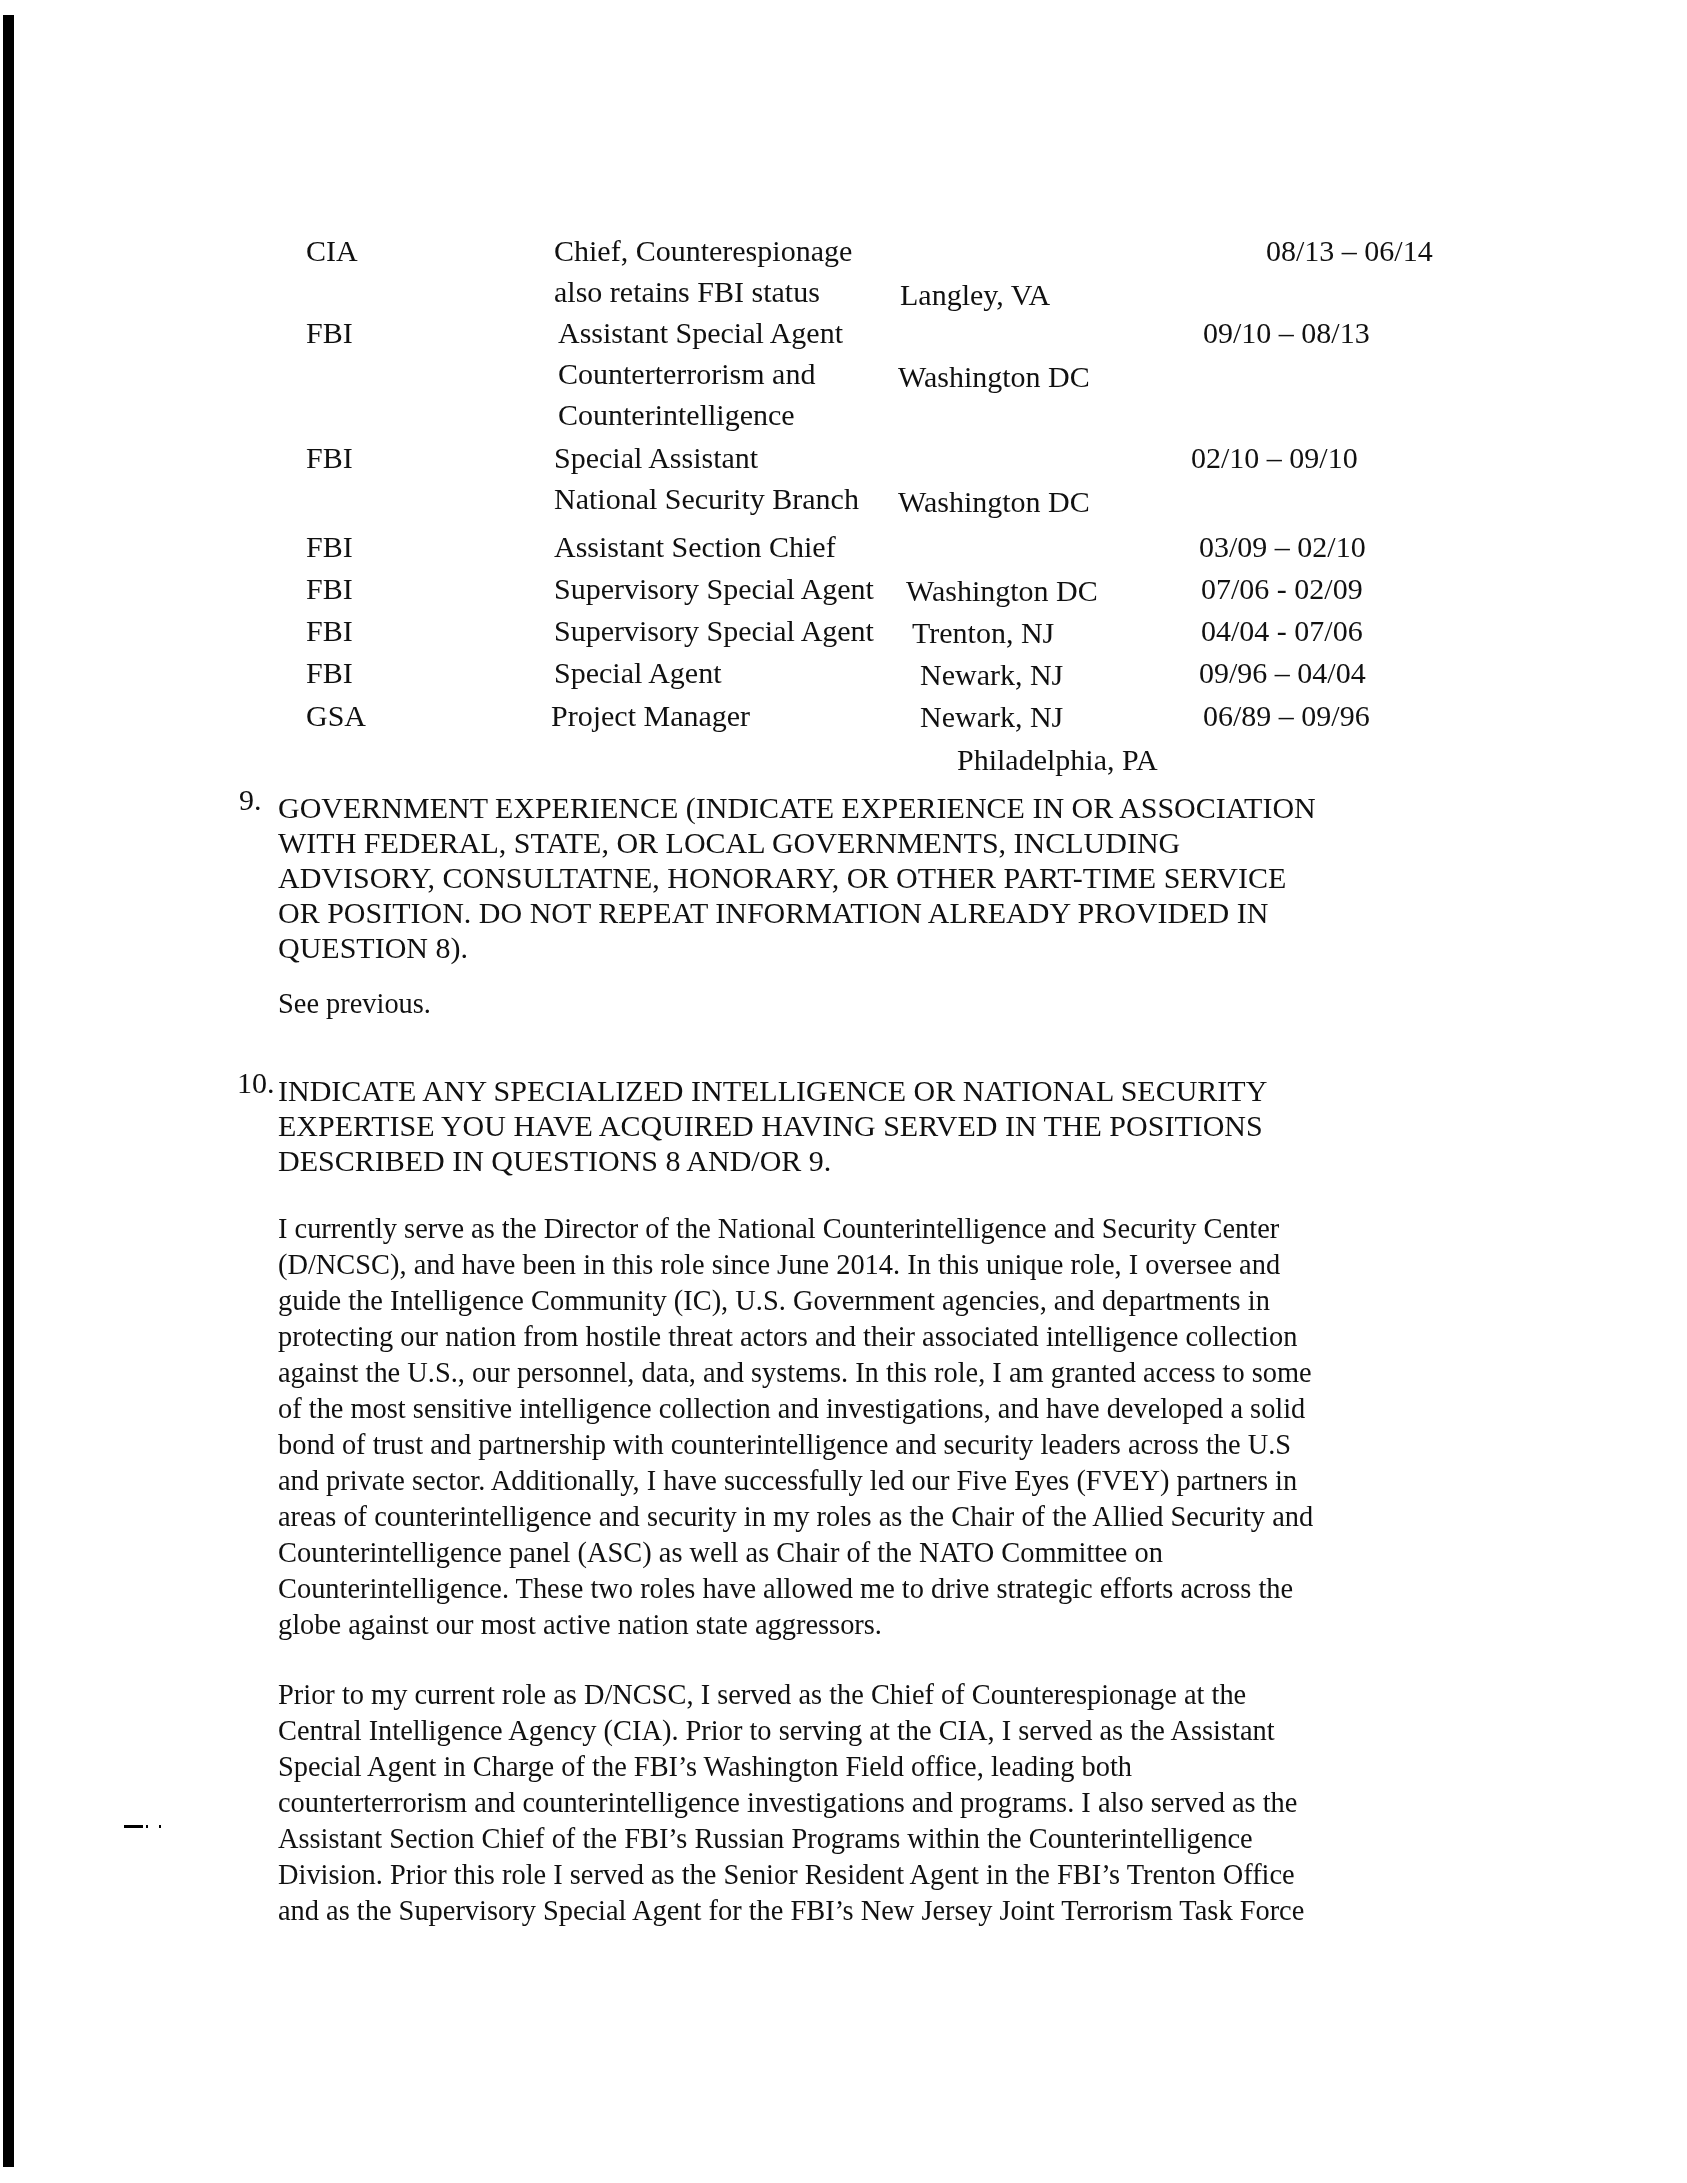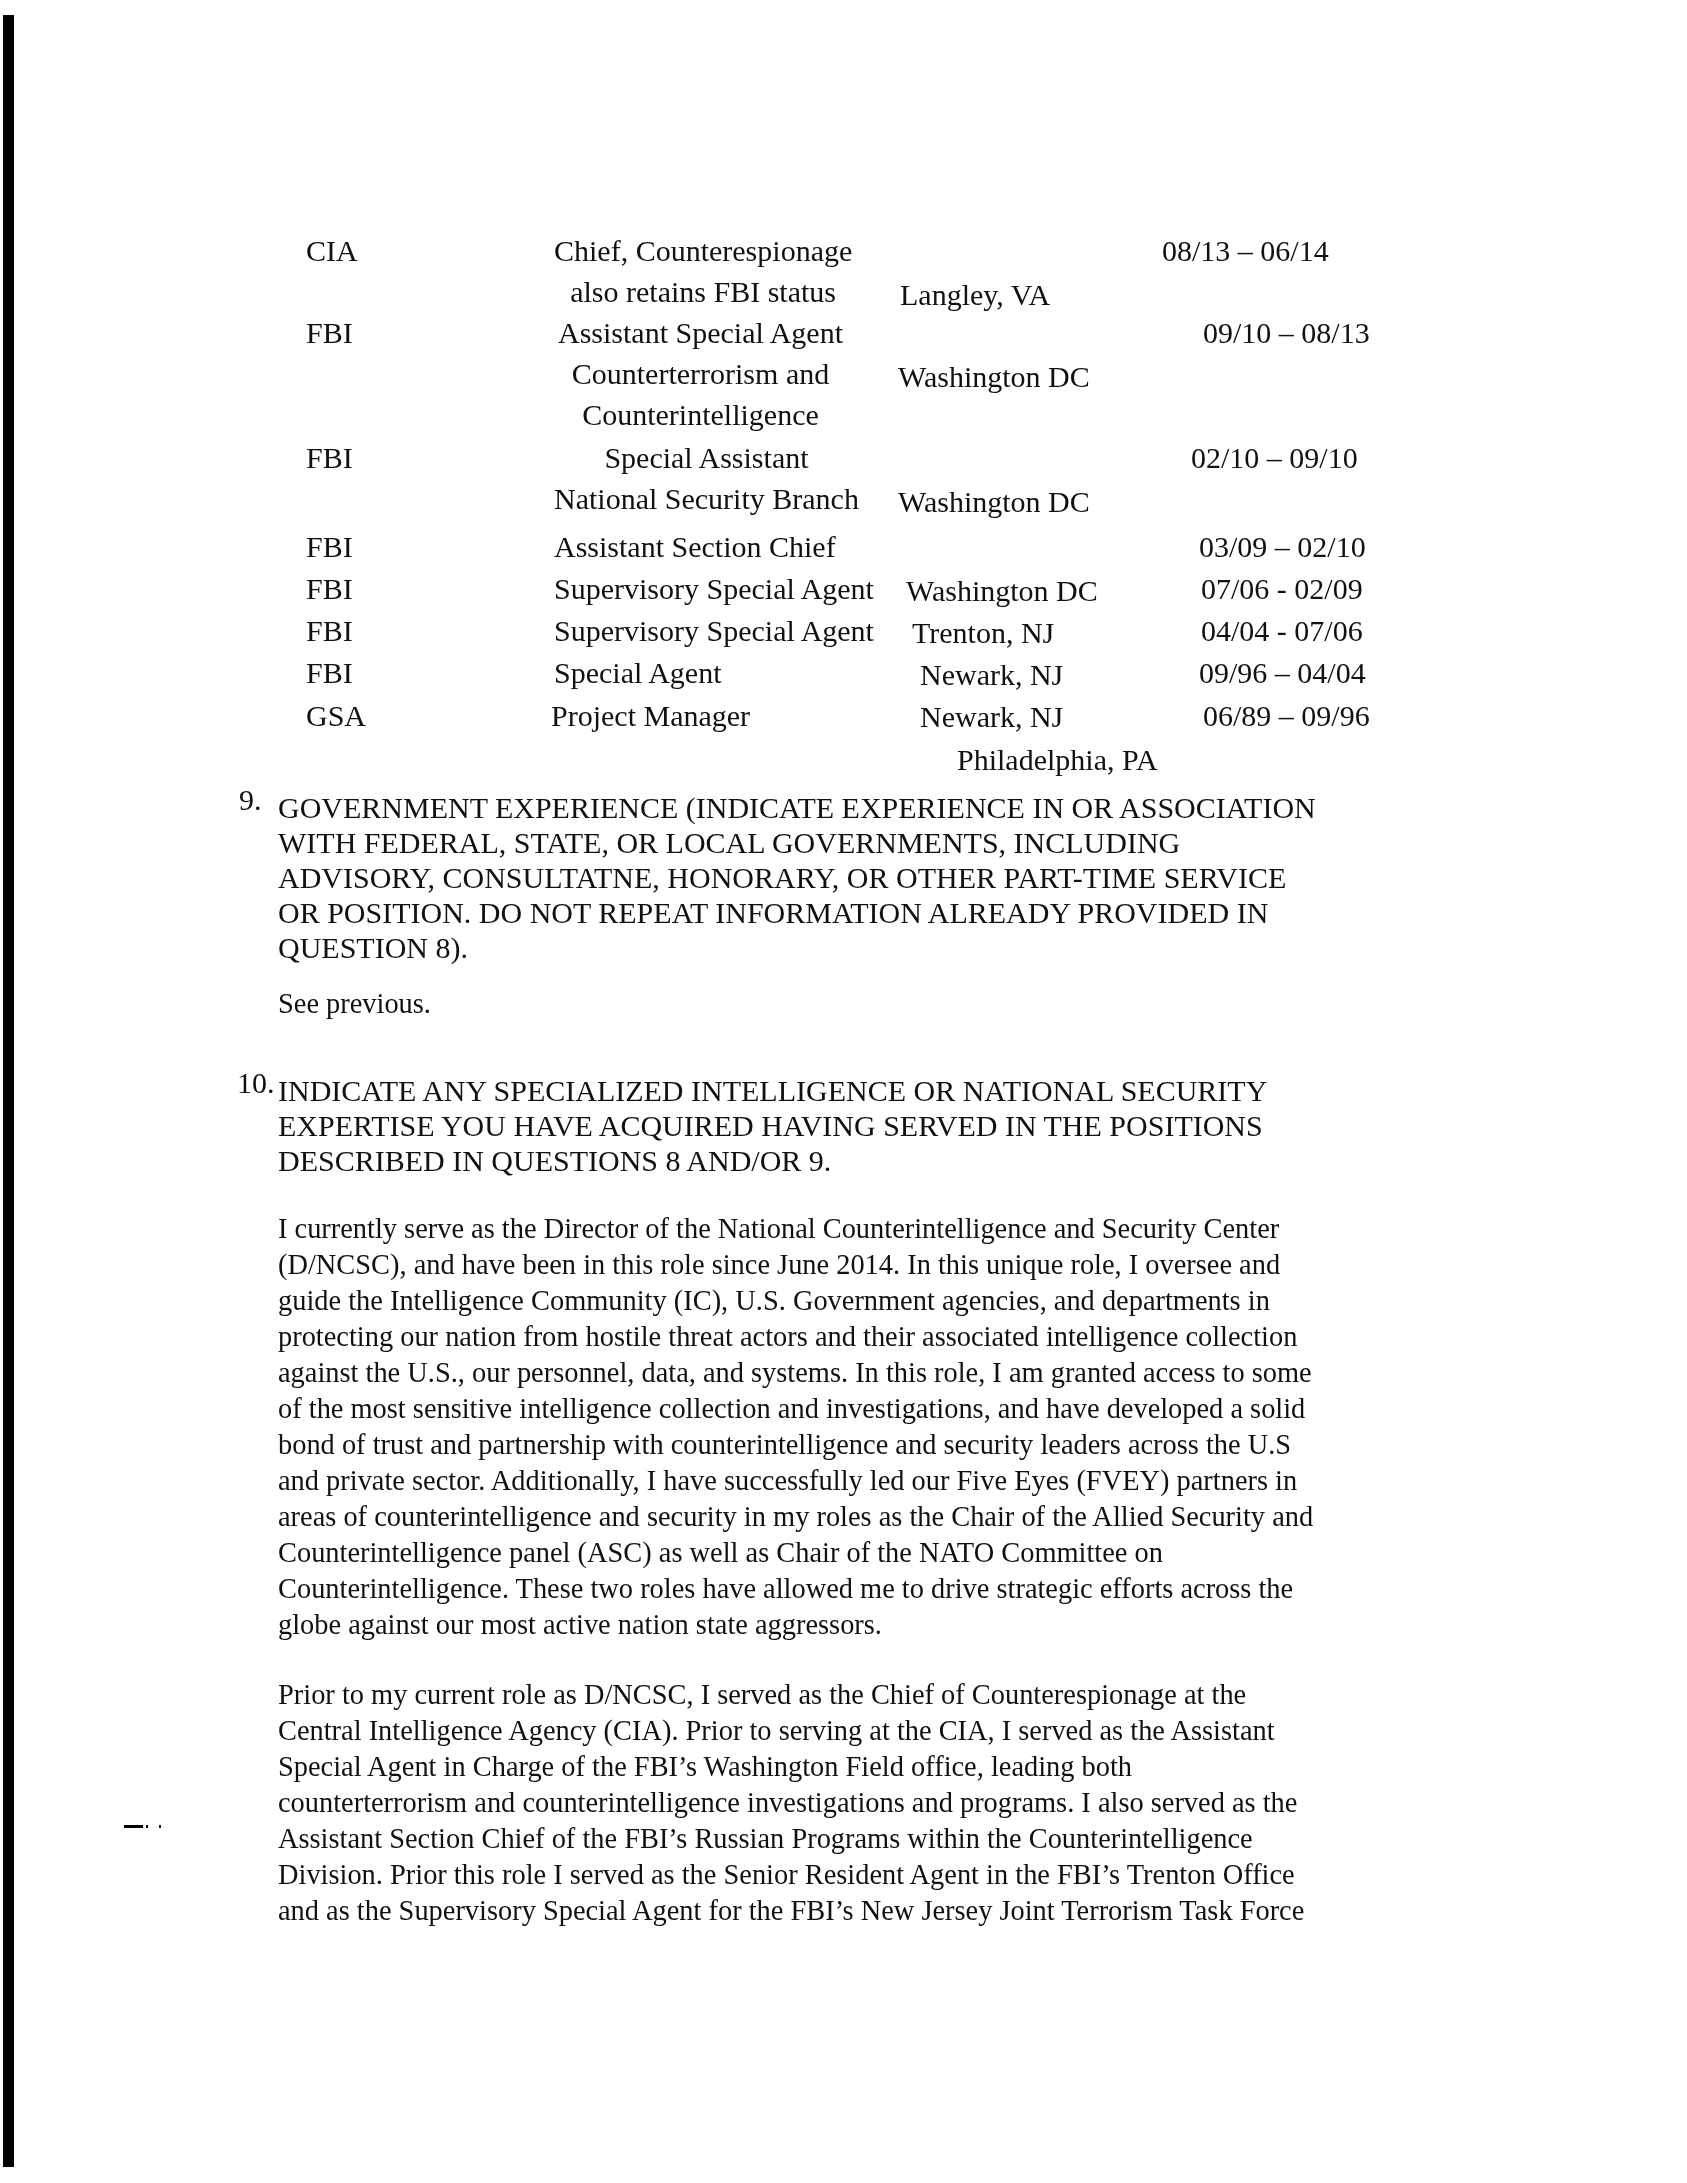--- a/index.html
+++ b/index.html
@@ -4,23 +4,23 @@
   <style>
     html, body { margin: 0; padding: 0; background: #ffffff; }
     body { width: 1687px; height: 2183px; position: relative; overflow: hidden;
            font-family: "Liberation Serif", "DejaVu Serif", serif; color: #111111; }
     .scan-edge { position: absolute; left: 3.3px; top: 14.6px; width: 11.2px; height: 2152px; background: #000; }
     .stray-mark { position: absolute; left: 124px; top: 1825px; width: 18.5px; height: 2.6px; background: #000; }
     .stray-dot { position: absolute; top: 1825px; width: 2px; height: 2.6px; background: #000; }
 
     .row { position: absolute; left: 0; width: 1687px; font-size: 30px; line-height: 41px; }
     .c-agency { position: absolute; left: 306px; top: 0; }
-    .c-role { position: absolute; left: 554px; top: 0; white-space: nowrap; text-align: center; }
+    .c-role { position: absolute; left: 554px; top: 0; white-space: nowrap; }
     .c-loc { position: absolute; left: 892px; top: 0; white-space: nowrap; margin-top: 44px; }
-    .c-dates { position: absolute; left: 1162px; top: 0; white-space: nowrap; }
+    .c-dates { position: absolute; left: 1266px; top: 0; white-space: nowrap; }
     .c-role div { height: 41px; }
 
     .question { position: absolute; left: 0; width: 1687px; font-size: 30px; line-height: 35px; }
     .q-num { position: absolute; left: 237px; top: 0; }
     .q-text { position: absolute; left: 278px; top: 8px; width: 1151px; text-transform: uppercase; }
     .q-text div { white-space: nowrap; }
 
     .answer { position: absolute; left: 278px; font-size: 28.4px; line-height: 36px; width: 1164px; }
     .answer div { white-space: nowrap; }
   </style>

